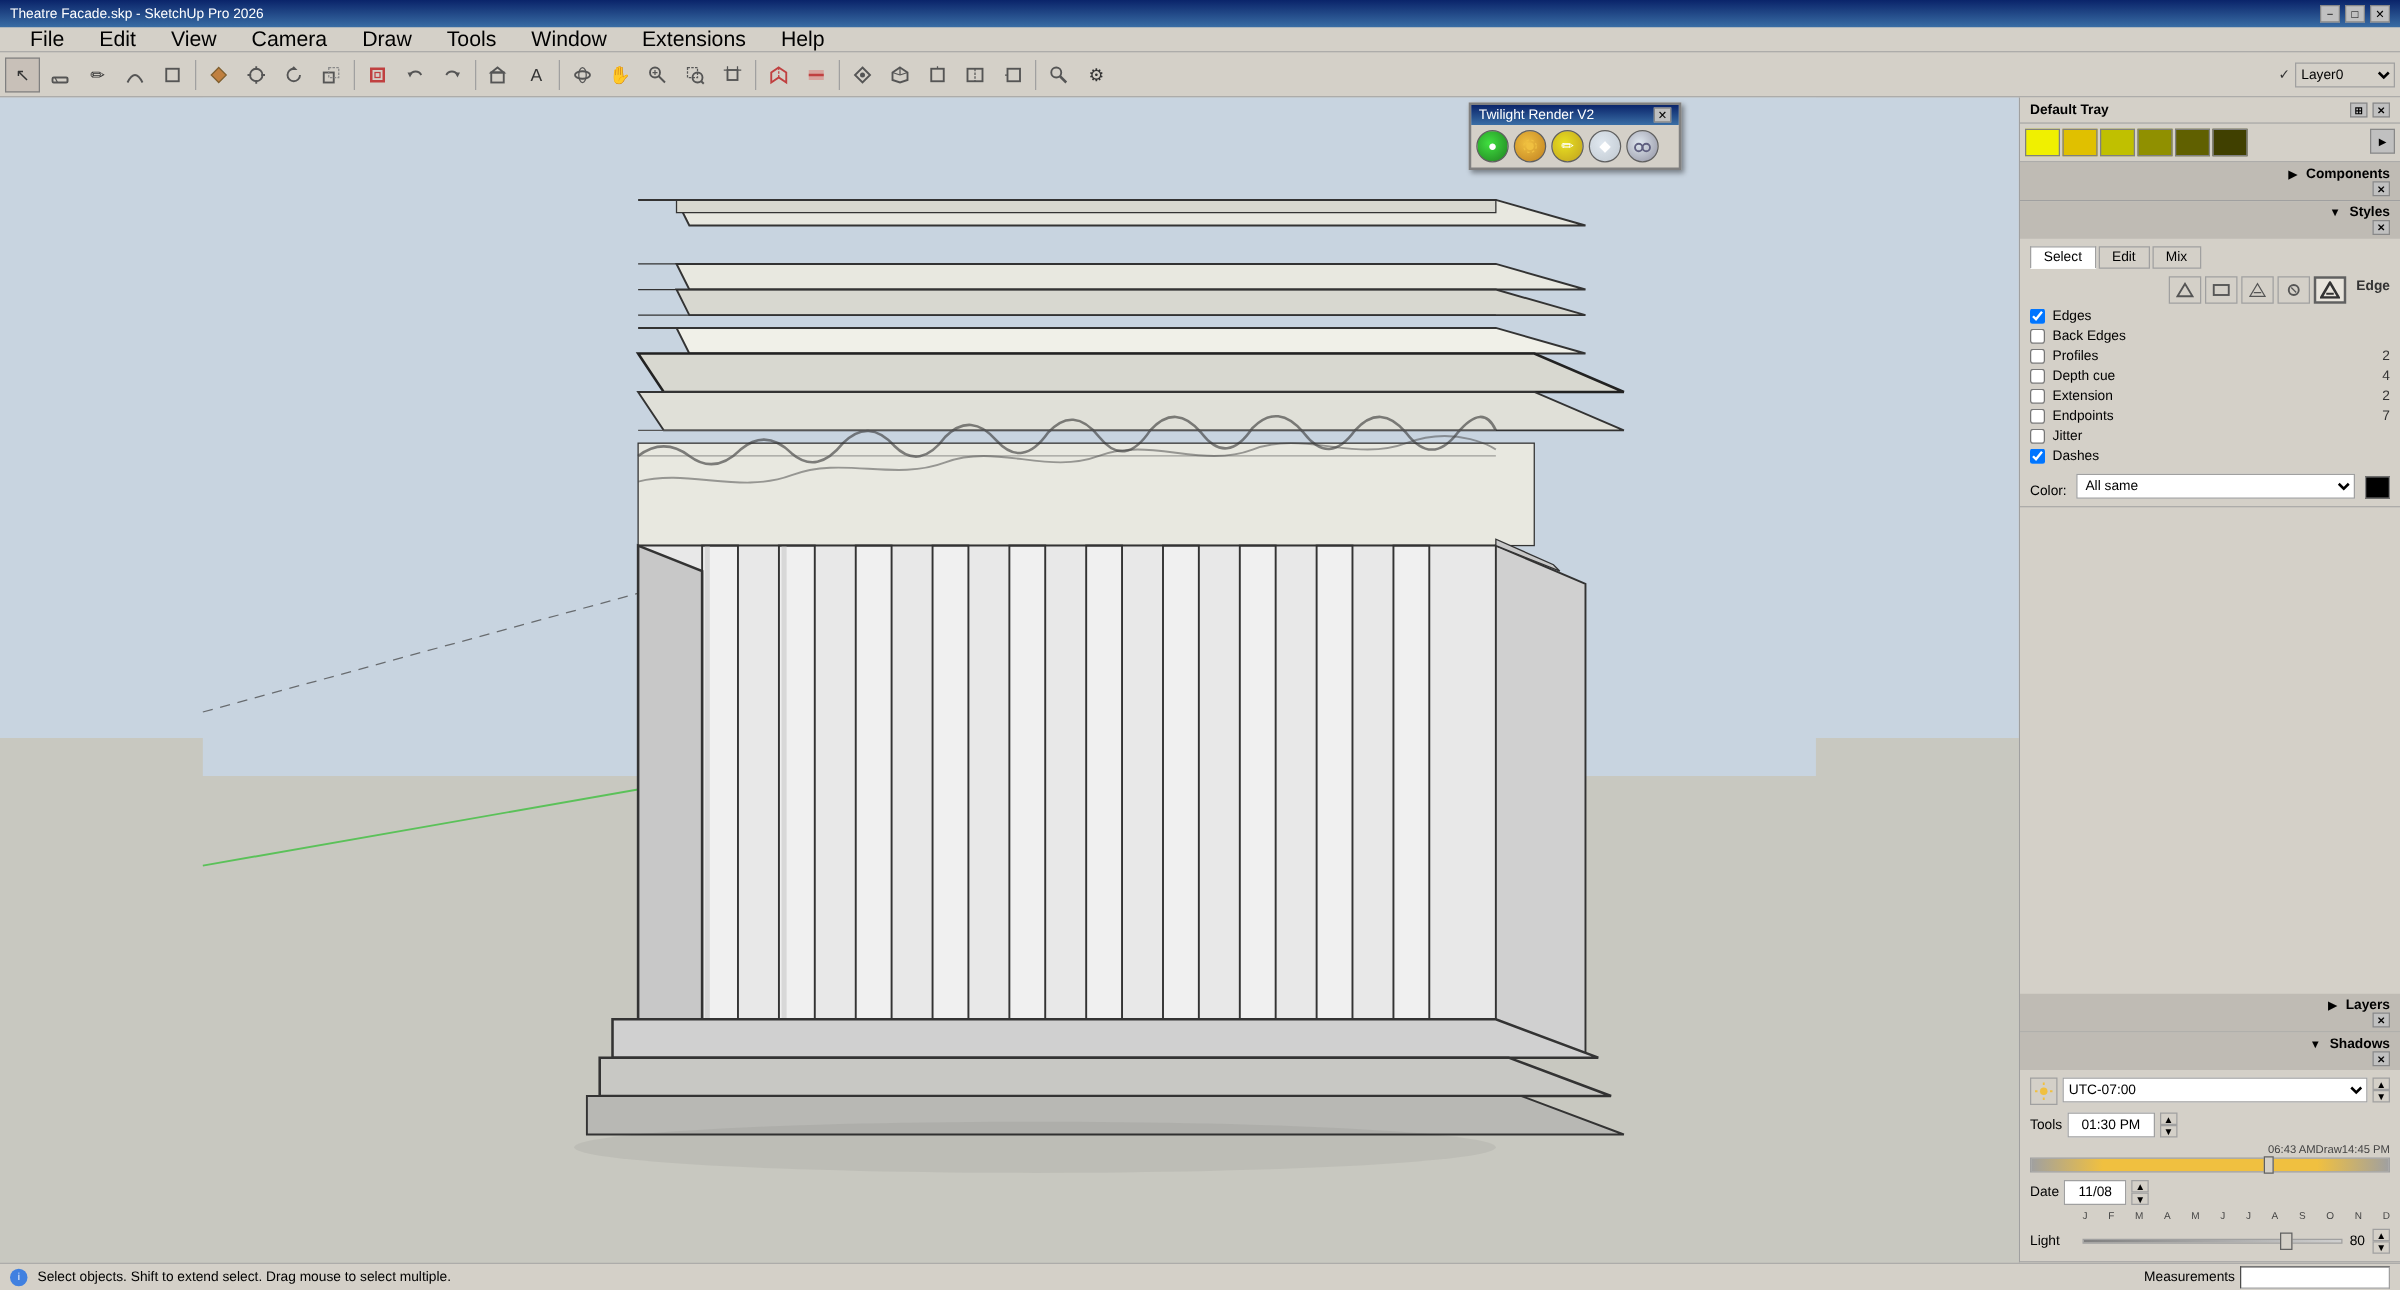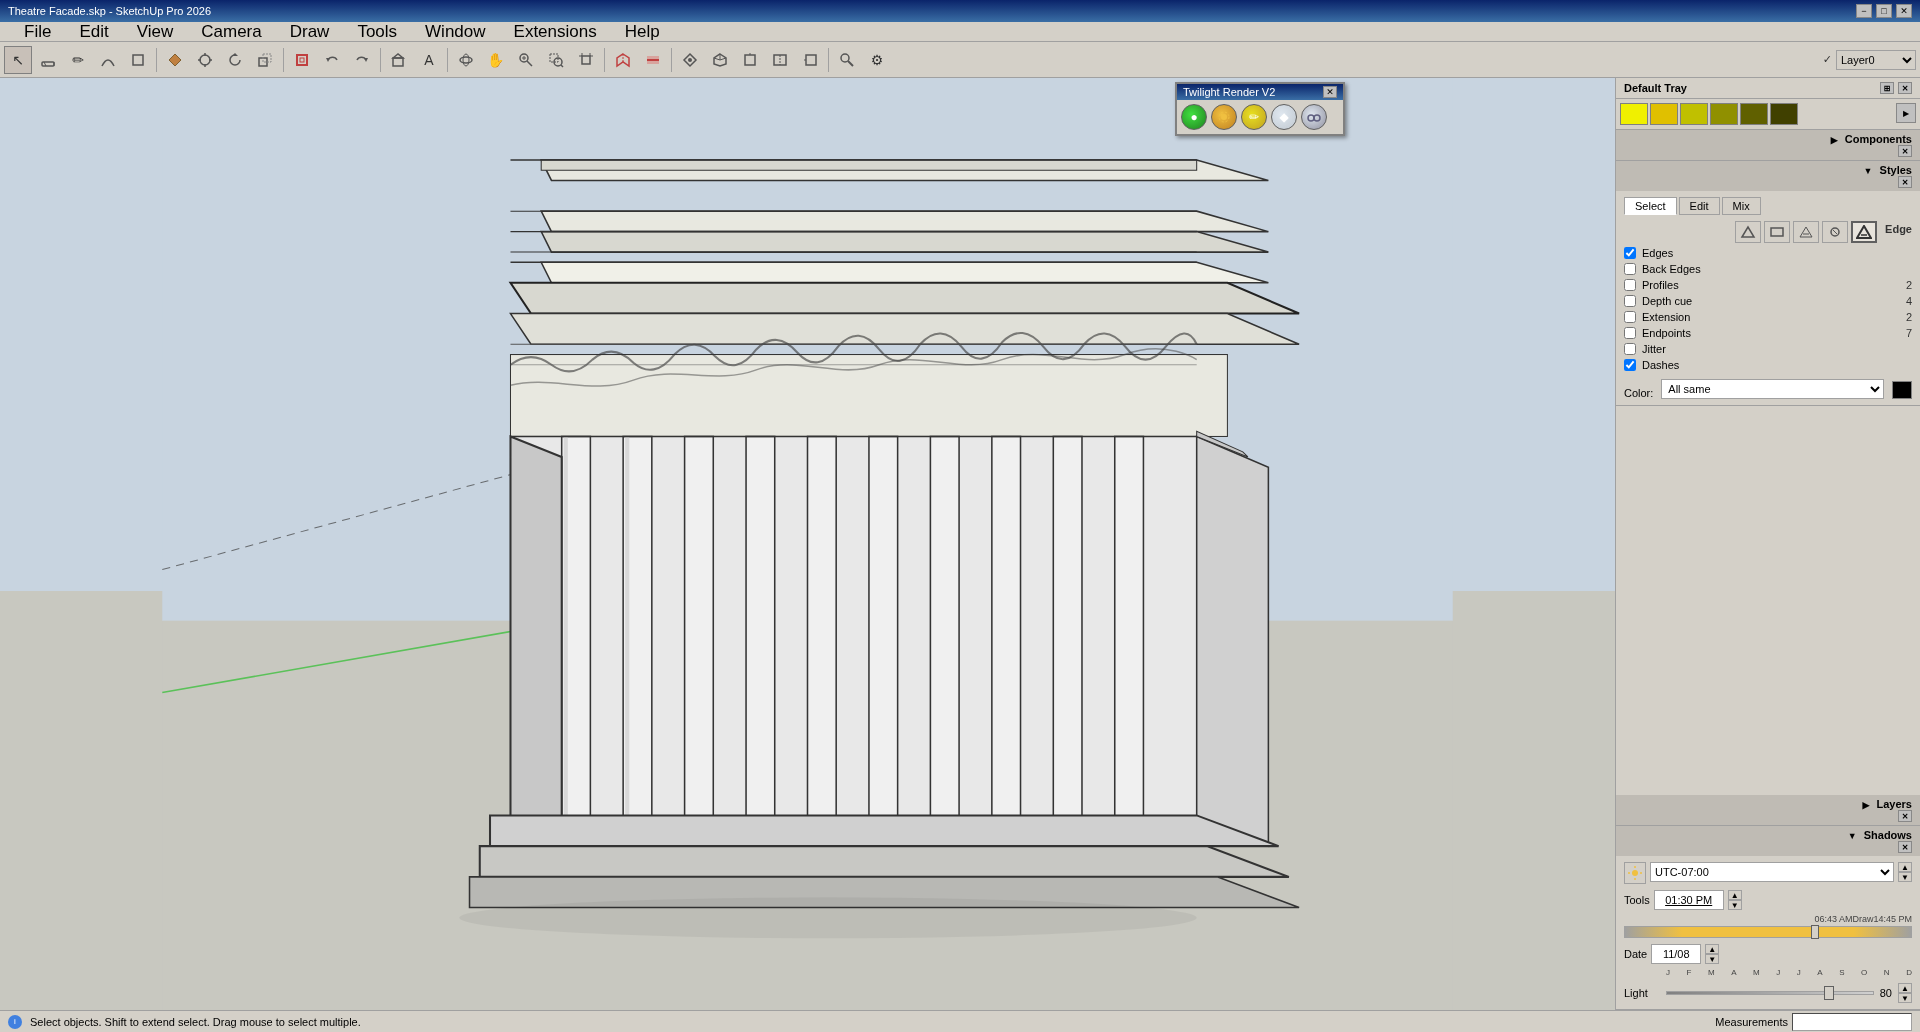--- a/index.html
+++ b/index.html
@@ -238,21 +238,20 @@
       display: flex; align-items: center; justify-content: center;
       font-size: 12px;
       cursor: pointer;
     }
     .shadow-time-box {
       width: 70px; height: 20px;
       background: white;
       border: 1px solid #a0a0a0;
       font-size: 11px;
       text-align: center;
-      text-decoration: underline;
     }
     .shadow-spinner-btn {
       width: 14px; height: 10px;
       background: #d4d0c8;
       border: 1px solid #a0a0a0;
       font-size: 8px;
       display: flex; align-items: center; justify-content: center;
       cursor: pointer;
     }
     .date-input {

